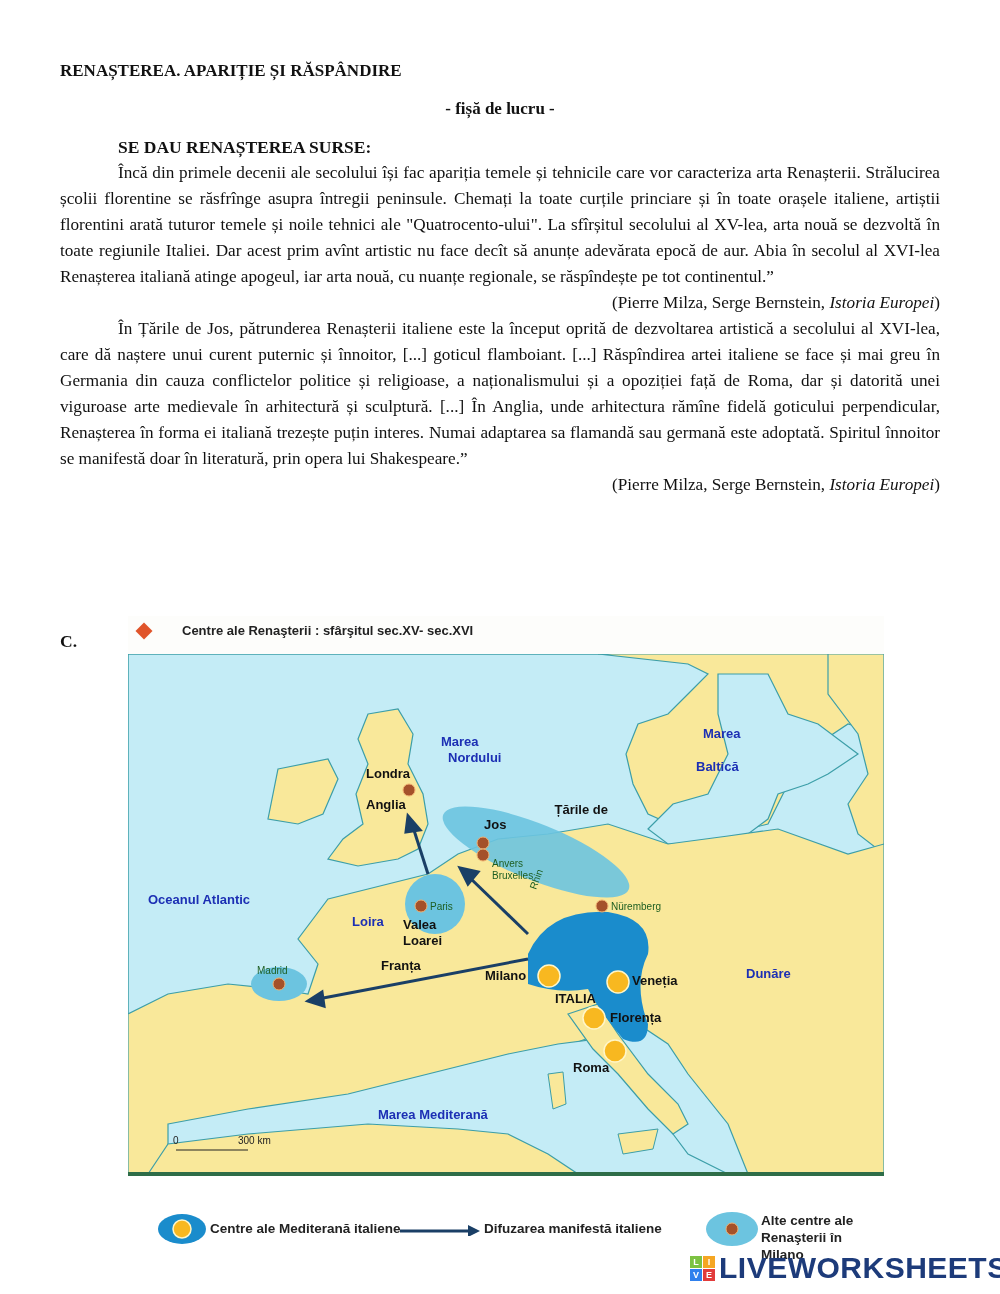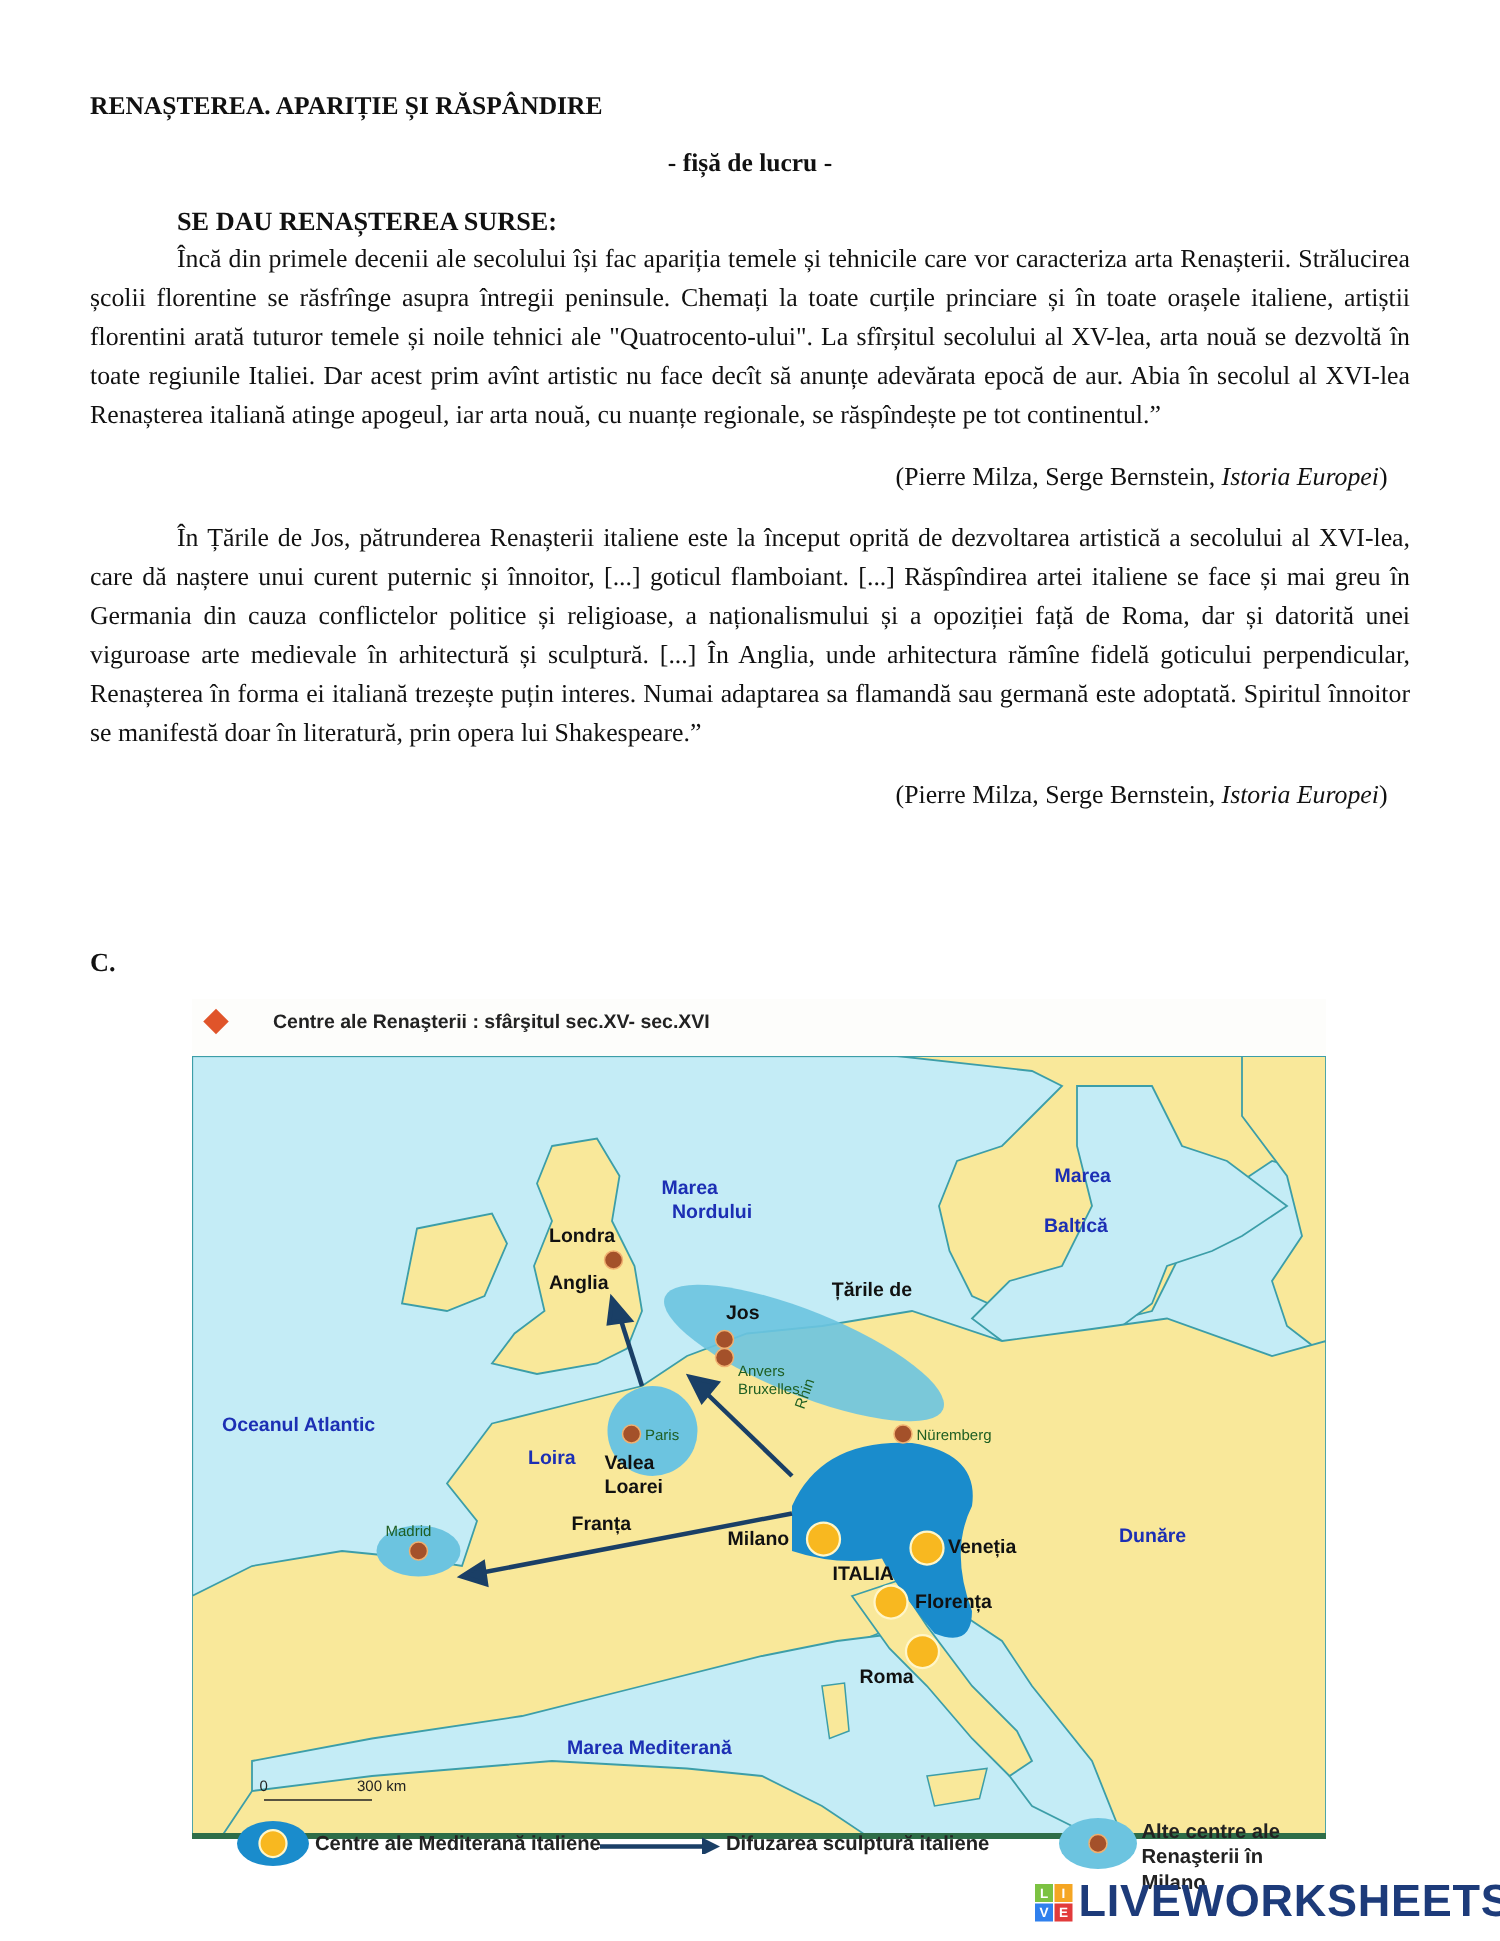--- a/index.html
+++ b/index.html
@@ -3,25 +3,25 @@
 <meta charset="utf-8">
 <style>
   html, body { margin: 0; padding: 0; background: #ffffff; }
   body { width: 1000px; height: 1294px; position: relative; overflow: hidden;
          font-family: "Liberation Serif", serif; color: #111; }
   .doc { position: absolute; left: 60px; top: 58px; width: 880px; font-size: 17.2px; line-height: 26px; }
   .title { text-align: left; font-weight: bold; font-size: 17px; margin: 0; }
   .subtitle { text-align: center; font-weight: bold; font-size: 17px; margin: 12px; }
   .heading { font-weight: bold; margin: 0 0 0 58px; font-size: 17.5px; }
   p.par { margin: 0; text-align: justify; text-indent: 58px; }
-  p.src { margin: 15px; text-align: right; }
+  p.src { margin: 0; text-align: right; }
   .lbl { font-weight: bold; }
   .c-label { position: absolute; left: 60px; top: 631px; font-weight: bold; font-size: 17.5px; }
 
-  .map-wrap { position: absolute; left: 128px; top: 666px; width: 696px; height: 610px; }
+  .map-wrap { position: absolute; left: 128px; top: 616px; width: 696px; height: 610px; }
   .map-header { position: absolute; left: 0; top: 0; width: 756px; height: 38px; background: #fdfdfb; }
   .map-header .diamond { position: absolute; left: 10px; top: 9px; width: 12px; height: 12px; background: #e0542a; transform: rotate(45deg); }
   .map-header .title-txt { position: absolute; left: 54px; top: 7px; font-family: "Liberation Sans", sans-serif; font-weight: bold; font-size: 13px; color: #222; }
   svg.map { position: absolute; left: 0; top: 38px; }
   .lbl-sea { font-family: "Liberation Sans", sans-serif; font-weight: bold; font-size: 13px; fill: #1c2fb4; }
   .lbl-land { font-family: "Liberation Sans", sans-serif; font-weight: bold; font-size: 13px; fill: #111; }
   .lbl-city-small { font-family: "Liberation Sans", sans-serif; font-size: 10px; fill: #1e5e22; }
   .lbl-scale { font-family: "Liberation Sans", sans-serif; font-size: 10px; fill: #222; }
 
   .legend { position: absolute; left: 128px; top: 1208px; width: 756px; height: 70px; font-family: "Liberation Sans", sans-serif; font-size: 13.5px; font-weight: bold; color: #222; }
@@ -152,21 +152,21 @@
         <circle cx="24" cy="15" r="9" fill="#f8b820" stroke="#fff6c8" stroke-width="1.5"></circle>
       </svg>
   </div>
   <div class="item" style="left:82px; top:13px;">Centre ale Mediterană italiene</div>
   <div class="item" style="left:272px; top:16px;">
     <svg width="80" height="12">
         <line x1="0" y1="7" x2="70" y2="7" stroke="#1a3f66" stroke-width="3"></line>
         <polygon points="80,7 68,1 68,13" fill="#1a3f66"></polygon>
       </svg>
   </div>
-  <div class="item" style="left:356px; top:13px;">Difuzarea sculptură italiene</div>
+  <div class="item" style="left:356px; top:13px;">Difuzarea manifestă italiene</div>
   <div class="item" style="left:578px; top:4px; width:52px; height:34px;">
     <svg width="52" height="34">
         <ellipse cx="26" cy="17" rx="26" ry="17" fill="#6cc4e0"></ellipse>
         <circle cx="26" cy="17" r="6" fill="#a4512a" stroke="#f0b070"></circle>
       </svg>
   </div>
   <div class="item" style="left:633px; top:4px; line-height:17px;">
     <div>Alte centre ale</div>
     <div>Renaşterii în</div>
     <div>Milano</div>

